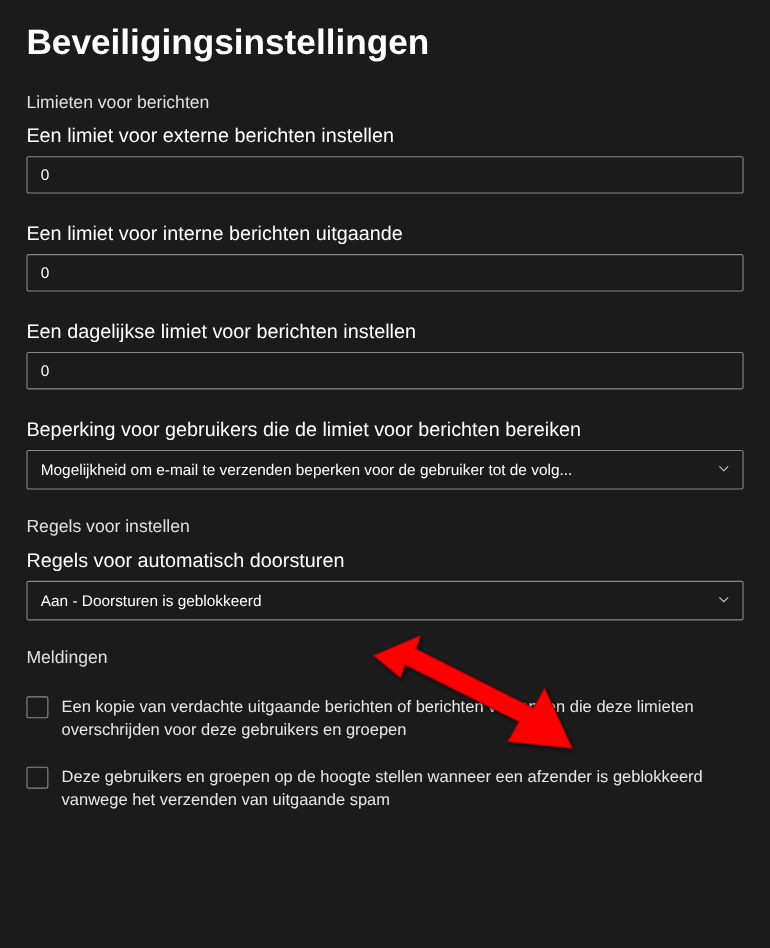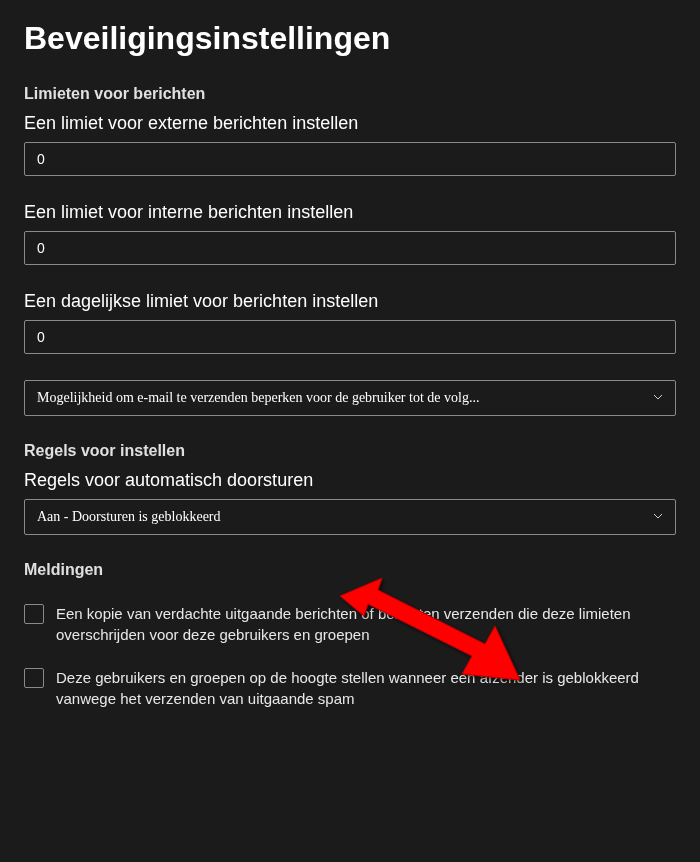--- a/index.html
+++ b/index.html
@@ -19,21 +19,21 @@
       overflow: hidden;
     }
     .page-title {
       font-size: 32px;
       font-weight: 700;
       margin-bottom: 28px;
       color: #ffffff;
     }
     .section-title {
       font-size: 16px;
-      font-weight: 700;
+      font-weight: 400;
       color: #e0e0e0;
       margin-bottom: 10px;
     }
     .field-label {
       font-size: 18px;
       font-weight: 400;
       color: #ffffff;
       margin-bottom: 8px;
     }
     .text-input {
@@ -54,21 +54,21 @@
       position: relative;
       width: 100%;
     }
     .select-box {
       width: 100%;
       background: #1b1b1b;
       border: 1px solid #8a8a8a;
       color: #ffffff;
       padding: 9px 28px 9px 12px;
       font-size: 14px;
-      font-family: Liberation Serif, serif;
+      font-family: Liberation Sans, sans-serif;
       border-radius: 2px;
       outline: none;
       cursor: pointer;
       text-align: left;
       white-space: nowrap;
       overflow: hidden;
       text-overflow: ellipsis;
     }
     .select-chevron {
       position: absolute;
@@ -113,30 +113,31 @@
 <h1 class="page-title">Beveiligingsinstellingen</h1>
 
 <div class="section-title">Limieten voor berichten</div>
 
 <div class="field-group">
   <div class="field-label">Een limiet voor externe berichten instellen</div>
   <input type="text" class="text-input" value="0" style="">
 </div>
 
 <div class="field-group">
-  <div class="field-label">Een limiet voor interne berichten instellen</div>
+  <div class="field-label">Een limiet voor interne berichten uitgaande</div>
   <input type="text" class="text-input" value="0" style="">
 </div>
 
 <div class="field-group">
   <div class="field-label">Een dagelijkse limiet voor berichten instellen</div>
   <input type="text" class="text-input" value="0" style="">
 </div>
 
 <div class="field-group section-gap">
+  <div class="field-label">Beperking voor gebruikers die de limiet voor berichten bereiken</div>
   <div class="select-wrapper">
     <button class="select-box">Mogelijkheid om e-mail te verzenden beperken voor de gebruiker tot de volg...</button>
     <span class="select-chevron">
       <svg width="12" height="12" viewBox="0 0 12 12">
           <path d="M2 4 L6 8 L10 4" stroke="#cccccc" stroke-width="1" fill="none"></path>
         </svg>
     </span>
   </div>
 </div>
 

